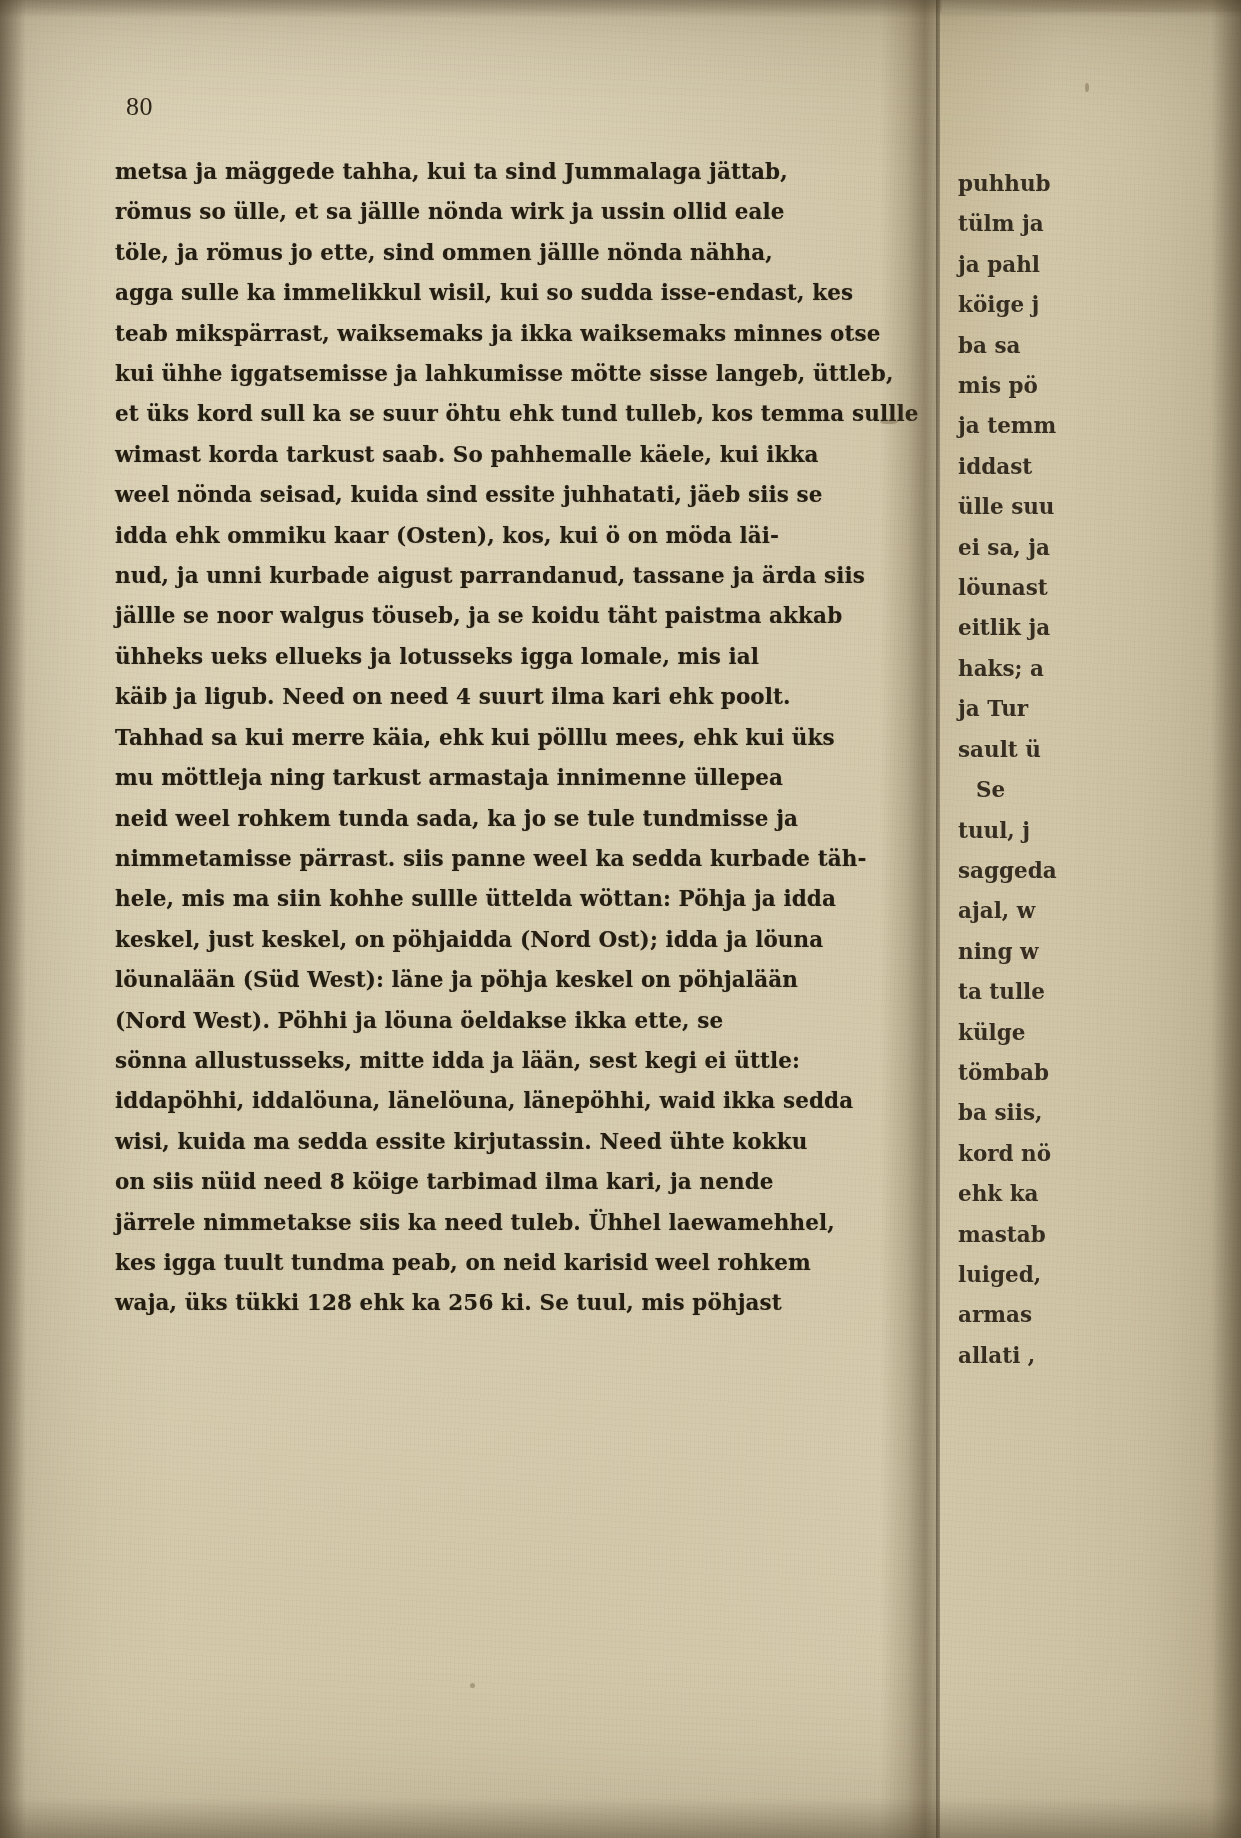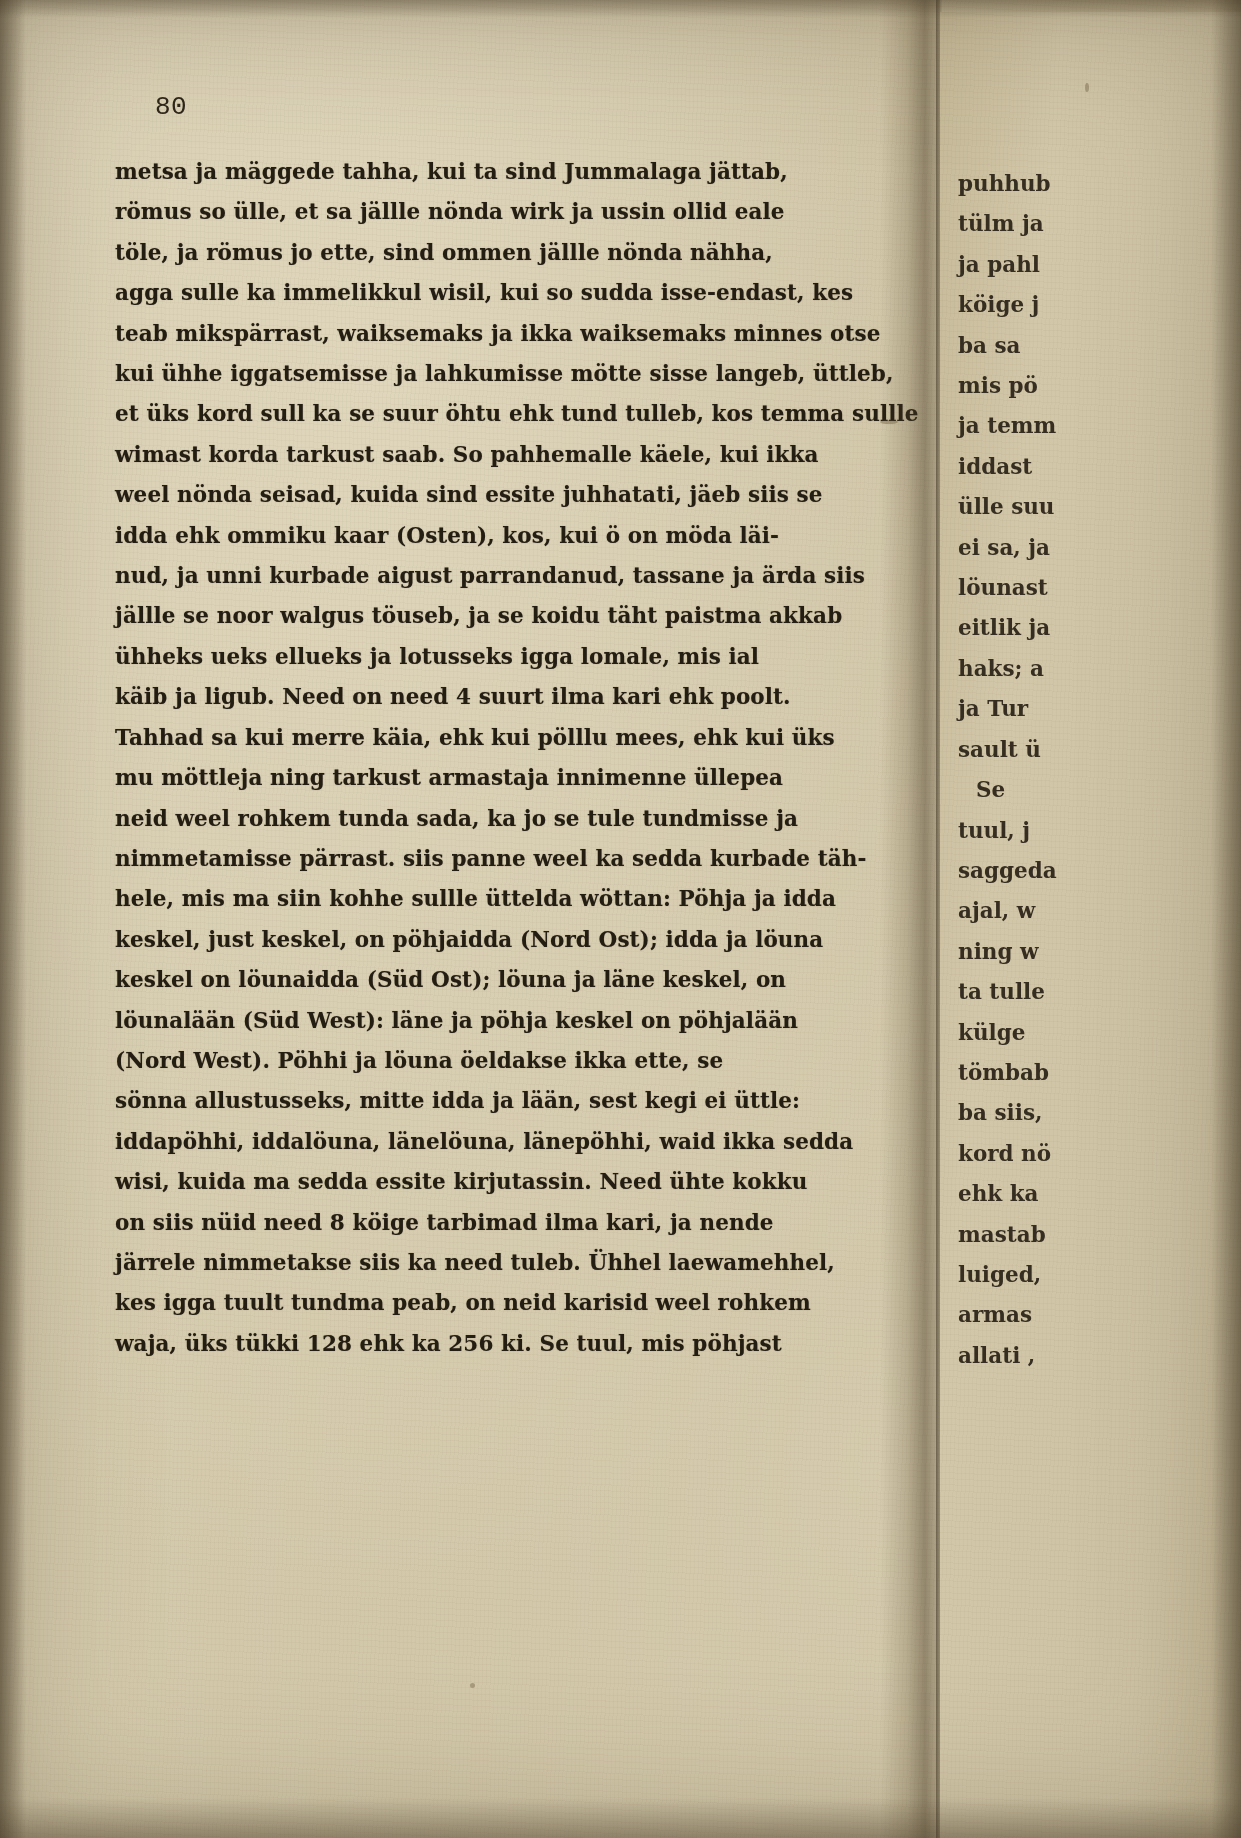--- a/index.html
+++ b/index.html
@@ -68,25 +68,24 @@
   .page {
     position: absolute;
     left: 0; top: 0;
     width: 1060px;
     height: 1838px;
   }
   .folio {
     position: absolute;
     left: 126px;
     top: 92px;
-    font-family: Liberation Mono, monospace;
+    font-family: Liberation Serif, serif;
     font-size: 26px;
     color: #2e2619;
     letter-spacing: 0.5px;
-    margin-left: 29px;
   }
   .textblock {
     position: absolute;
     left: 115px;
     top: 152px;
     width: 738px;
   }
   .line {
     font-family: "DejaVu Serif", serif;
     font-weight: 700;
@@ -185,21 +184,20 @@
       <div class="line">nud, ja unni kurbade aigust parrandanud, tassane ja ärda siis</div>
       <div class="line">jällle se noor walgus töuseb, ja se koidu täht paistma akkab</div>
       <div class="line">ühheks ueks ellueks  ja lotusseks  igga  lomale,  mis  ial</div>
       <div class="line">käib ja ligub.   Need  on  need 4 suurt ilma kari ehk  poolt.</div>
       <div class="line">Tahhad sa kui merre käia, ehk kui pölllu mees, ehk kui üks</div>
       <div class="line">mu möttleja  ning  tarkust  armastaja  innimenne  üllepea</div>
       <div class="line">neid weel rohkem tunda sada, ka jo se tule tundmisse ja</div>
       <div class="line">nimmetamisse pärrast. siis panne weel ka sedda kurbade täh-</div>
       <div class="line">hele, mis ma siin kohhe sullle üttelda wöttan: Pöhja ja idda</div>
       <div class="line">keskel, just keskel, on pöhjaidda (Nord Ost); idda ja löuna</div>
-      <div class="line">keskel on löunaidda (Süd Ost); löuna ja läne keskel, on</div>
       <div class="line">löunalään (Süd West): läne ja pöhja keskel on pöhjalään</div>
       <div class="line">(Nord West).  Pöhhi  ja  löuna  öeldakse  ikka  ette,  se</div>
       <div class="line">sönna allustusseks, mitte idda ja lään, sest kegi ei üttle:</div>
       <div class="line">iddapöhhi, iddalöuna, länelöuna, länepöhhi, waid ikka sedda</div>
       <div class="line">wisi, kuida ma sedda essite kirjutassin.  Need ühte kokku</div>
       <div class="line">on siis nüid need 8 köige tarbimad ilma kari, ja nende</div>
       <div class="line">järrele nimmetakse siis ka need tuleb.  Ühhel laewamehhel,</div>
       <div class="line">kes igga tuult tundma peab, on neid karisid weel rohkem</div>
       <div class="line">waja, üks tükki 128 ehk ka 256 ki.  Se tuul, mis pöhjast</div>
     </div>

